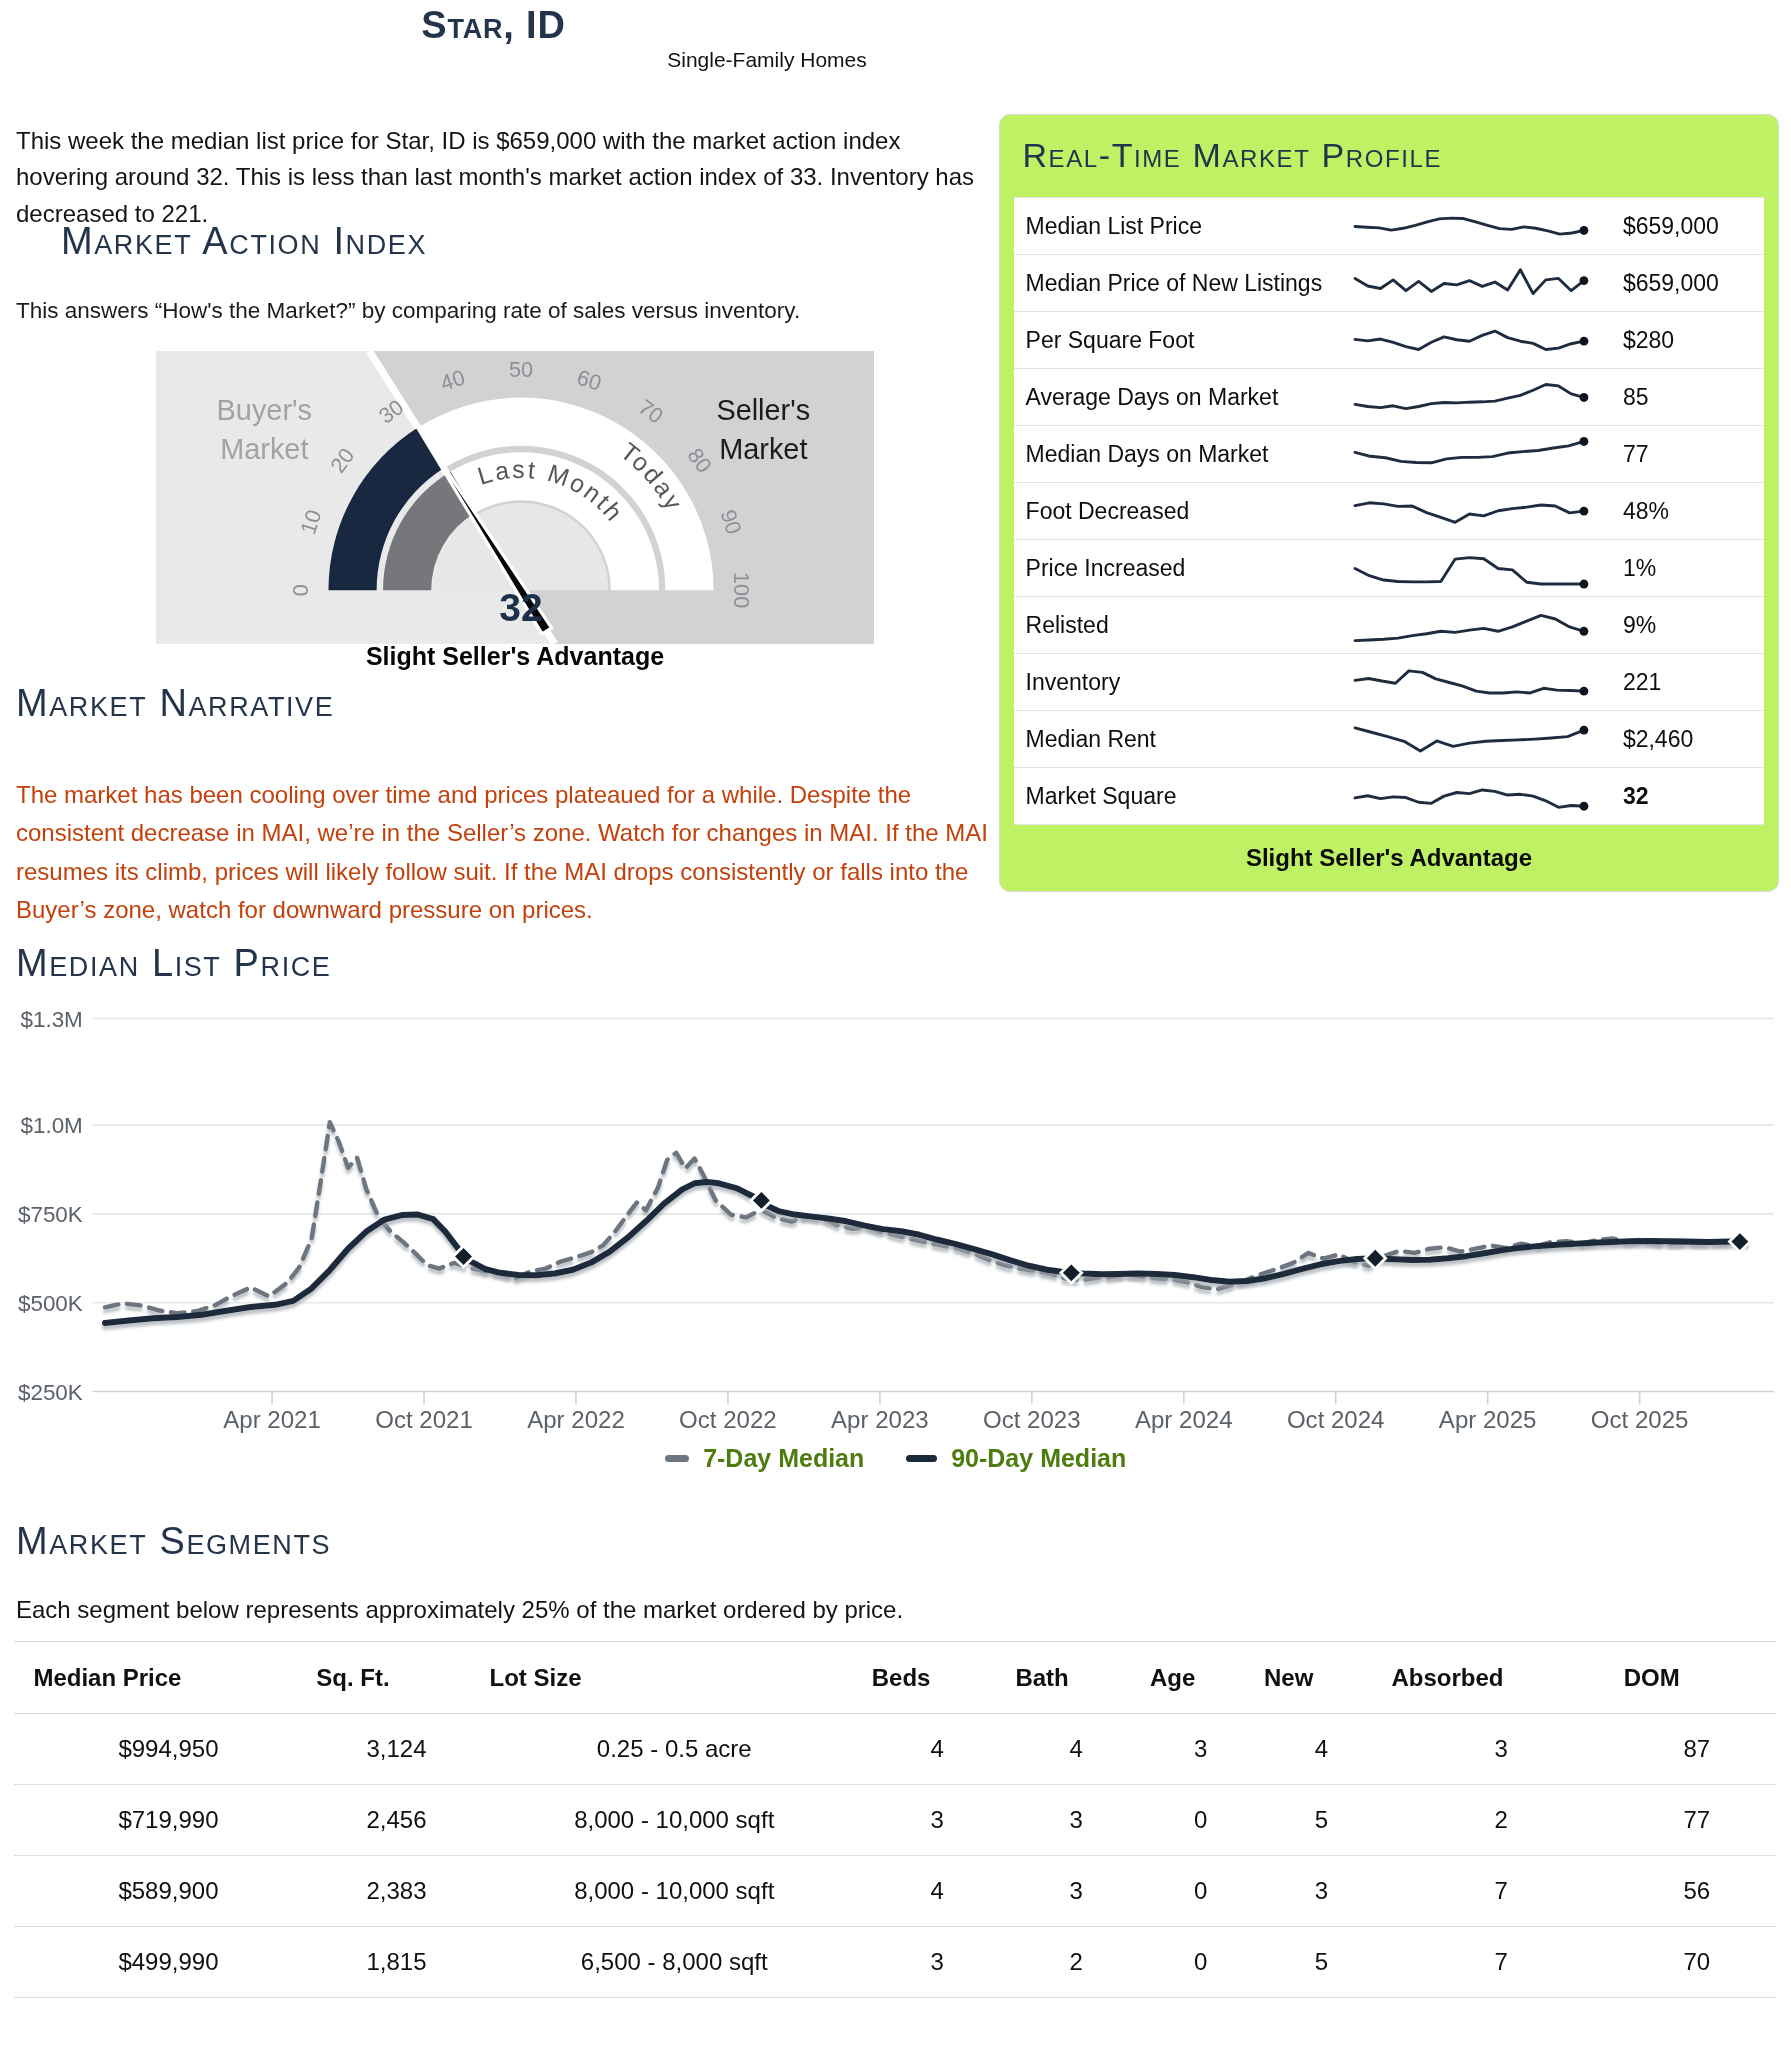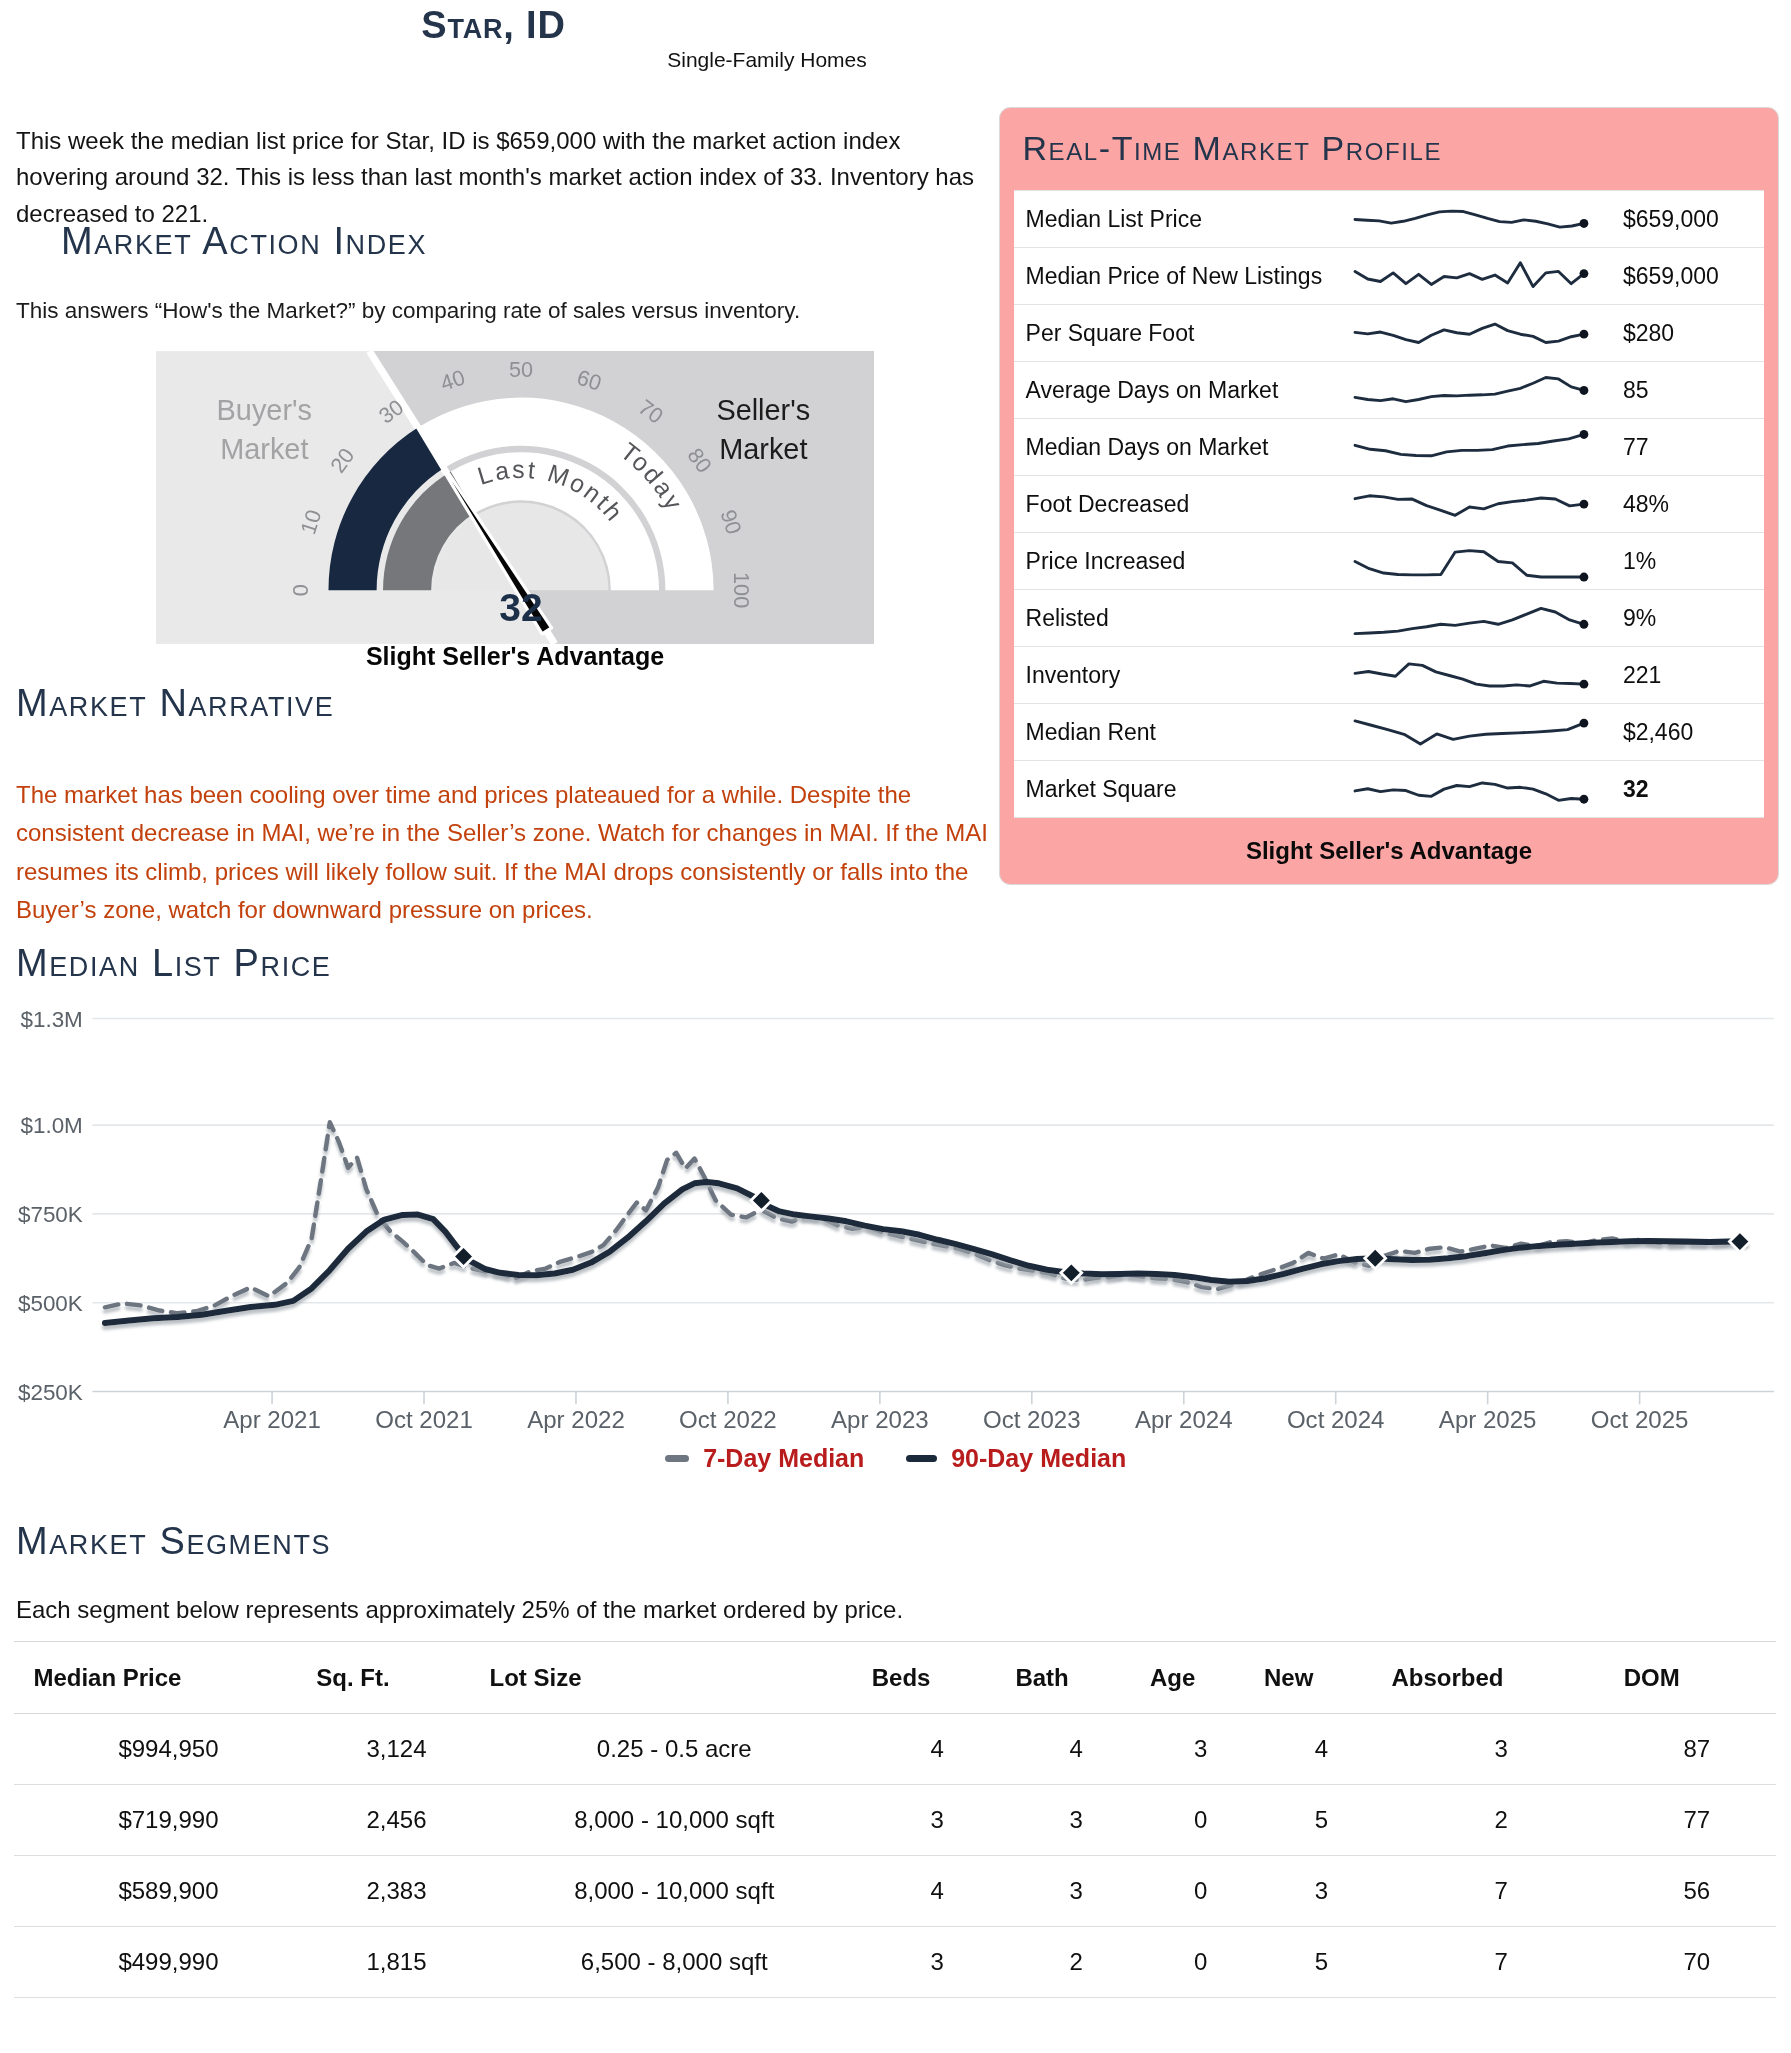--- a/index.html
+++ b/index.html
@@ -20,34 +20,34 @@
   #mai-title { top:221px; left:16px;margin-left:45px; }
   #mai-subtitle { position:absolute; top:298px; left:16px; width:971px; font-size:22.5px; color:#1b1b1b; }
   #gauge-wrap { position:absolute; top:351px; left:156px; width:718px; height:293px; }
   #gauge-value { position:absolute; top:586px; left:445px; width:152px; text-align:center; font-size:39px; font-weight:700; color:#1d3049; }
   #gauge-status { position:absolute; top:642px; left:156px; width:718px; text-align:center; font-size:25px; font-weight:700; color:#060606; }
   #narrative-title { top:683px; left:16px; }
   #narrative-text { position:absolute; top:752px; left:16px; width:985px; font-size:24px; line-height:1.6; color:#c2410c; }
   #mlp-title { top:943px; left:16px; }
   #mlp-chart { position:absolute; top:1001px; left:0; width:1791px; height:437px; }
   #mlp-legend { position:absolute; top:1444px; left:0; width:1791px; display:flex; justify-content:center; align-items:center; gap:42px; }
-  .legend-item { display:flex; align-items:center; gap:14.4px; font-size:25px; font-weight:700; color:#b91c1c; }
+  .legend-item { display:flex; align-items:center; gap:14.4px; font-size:25px; font-weight:700; color:#4d7c0f; }
   .legend-swatch { display:inline-block; height:7.2px; border-radius:4px; }
   #seg-title { top:1521px; left:16px; }
   #seg-subtitle { position:absolute; top:1596px; left:16px; width:1757px; font-size:24px; color:#141414; }
   #seg-table { position:absolute; top:1641px; left:14.4px; width:1762px; border-collapse:collapse; font-size:24px; color:#101010; }
   #seg-table thead tr { border-top:1.6px solid #d7d7d7; border-bottom:1.6px solid #d7d7d7; }
   #seg-table tbody tr { border-bottom:1.6px solid #dedede; }
   #seg-table th { text-align:left; font-weight:700; padding:21.7px 6.4px; }
   #seg-table td { text-align:center; padding:21px 6.4px; }
   #seg-table th:first-child, #seg-table td:first-child { padding-left:19px; }
   
   #profile-panel {
-    position:absolute; top:107px; left:999px; width:780px;
-    background:#fca5a5; border:1.6px solid #d9d9d9; border-radius:11.2px;
+    position:absolute; top:114px; left:999px; width:780px;
+    background:#bef264; border:1.6px solid #d9d9d9; border-radius:11.2px;
     padding:14.4px 14.4px 8px 14.4px;
   }
   #profile-title { position:static; font-size:34px; margin:8px 0 22.5px 8px; }
   .p-rows { border-top:1.6px solid #e3e3e3; }
   .p-row { display:flex; align-items:center; height:57px; background:#ffffff; border-bottom:1.6px solid #e3e3e3; }
   .p-label { flex:0 0 333px; padding-left:11.2px; font-size:23px; color:#0e0e0e; }
   .p-spark { flex:0 0 253px; height:50px; }
   .p-value { flex:1; padding-left:22.5px; font-size:23px; color:#0e0e0e; }
   .p-value.bold { font-weight:700; }
   #profile-footer { text-align:center; font-size:24px; font-weight:700; color:#0a0a0a; padding:19px 0 11.2px 0; }

